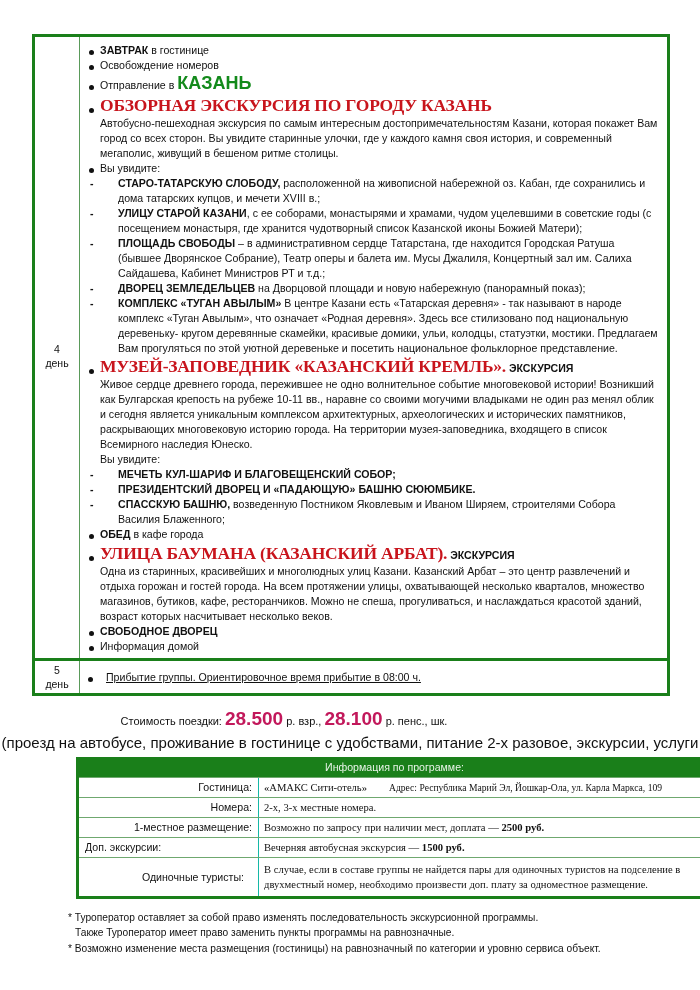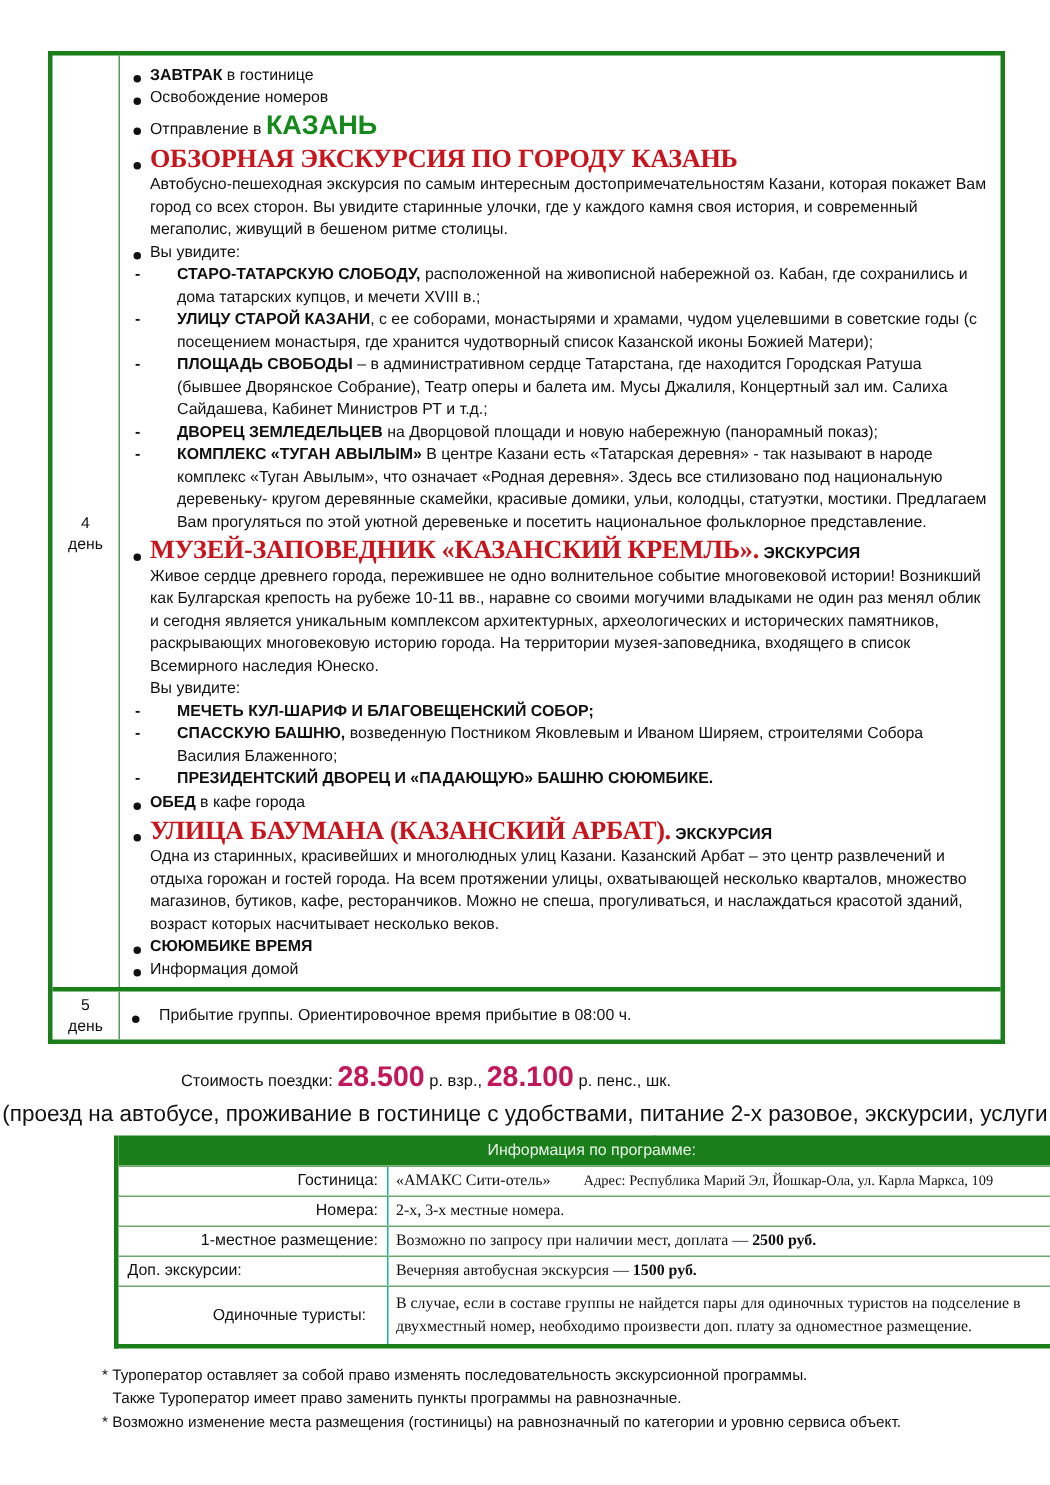--- a/index.html
+++ b/index.html
@@ -33,21 +33,21 @@
   .green-big { color: #138a1b; font-weight: bold; font-size: 18px; line-height: 1.2; }
   .red-head { color: #c8141c; font-weight: bold; font-size: 17.5px; line-height: 1.2; letter-spacing: -0.2px; font-family: Liberation Serif, serif; }
   .red-head-sm { color: #111; font-weight: bold; font-size: 10.6px; }
   .para { padding-left: 0; }
 
   ul.dash { list-style: none; padding-left: 0; }
   ul.dash > li { position: relative; padding-left: 30px; }
   ul.dash > li::before { content: "-"; position: absolute; left: 2px; font-weight: bold; }
 
   .day5-text { padding: 9px 0 8px 6px; }
-  .day5-text ul.bul > li { padding-left: 20px; }
+  .day5-text ul.bul > li { padding-left: 20px; text-decoration: underline; }
   .day5-text ul.bul > li::before { left: 2px; }
 
   .price {
     position: absolute; left: 0; top: 706px; width: 568px; text-align: center; font-size: 11px;
   }
   .price .num { color: #c2185b; font-weight: bold; font-size: 19px; }
   .price-note {
     position: absolute; left: 0; top: 732px; width: 700px; text-align: center; font-size: 15px;
   }
 
@@ -100,30 +100,30 @@
       </ul>
       <ul class="bul">
         <li class="big">
           <div><span class="red-head">МУЗЕЙ-ЗАПОВЕДНИК «КАЗАНСКИЙ КРЕМЛЬ».</span><span class="red-head-sm"> ЭКСКУРСИЯ</span></div>
           <div class="para">Живое сердце древнего города, пережившее не одно волнительное событие многовековой истории! Возникший как Булгарская крепость на рубеже 10-11 вв., наравне со своими могучими владыками не один раз менял облик и сегодня является уникальным комплексом архитектурных, археологических и исторических памятников, раскрывающих многовековую историю города. На территории музея-заповедника, входящего в список Всемирного наследия Юнеско.</div>
           <div class="para">Вы увидите:</div>
         </li>
       </ul>
       <ul class="dash">
         <li><b>МЕЧЕТЬ КУЛ-ШАРИФ И БЛАГОВЕЩЕНСКИЙ СОБОР;</b><span></span></li>
+        <li><b>ПРЕЗИДЕНТСКИЙ ДВОРЕЦ И «ПАДАЮЩУЮ» БАШНЮ СЮЮМБИКЕ.</b><span></span></li>
         <li><b>СПАССКУЮ БАШНЮ,</b><span> возведенную Постником Яковлевым и Иваном Ширяем, строителями Собора Василия Блаженного;</span></li>
-        <li><b>ПРЕЗИДЕНТСКИЙ ДВОРЕЦ И «ПАДАЮЩУЮ» БАШНЮ СЮЮМБИКЕ.</b><span></span></li>
       </ul>
       <ul class="bul">
         <li><b>ОБЕД</b><span> в кафе города</span></li>
         <li class="big">
           <div><span class="red-head">УЛИЦА БАУМАНА (КАЗАНСКИЙ АРБАТ).</span><span class="red-head-sm"> ЭКСКУРСИЯ</span></div>
           <div class="para">Одна из старинных, красивейших и многолюдных улиц Казани. Казанский Арбат – это центр развлечений и отдыха горожан и гостей города. На всем протяжении улицы, охватывающей несколько кварталов, множество магазинов, бутиков, кафе, ресторанчиков. Можно не спеша, прогуливаться, и наслаждаться красотой зданий, возраст которых насчитывает несколько веков.</div>
         </li>
-        <li><b>СЮЮМБИКЕ ВРЕМЯ</b></li>
+        <li><b>СВОБОДНОЕ ДВОРЕЦ</b></li>
         <li><span>Информация домой</span></li>
       </ul>
     </div>
   </div>
 
   <div class="day-row">
     <div class="day-cell">
       <span>5</span>
       <span>день</span>
     </div>

